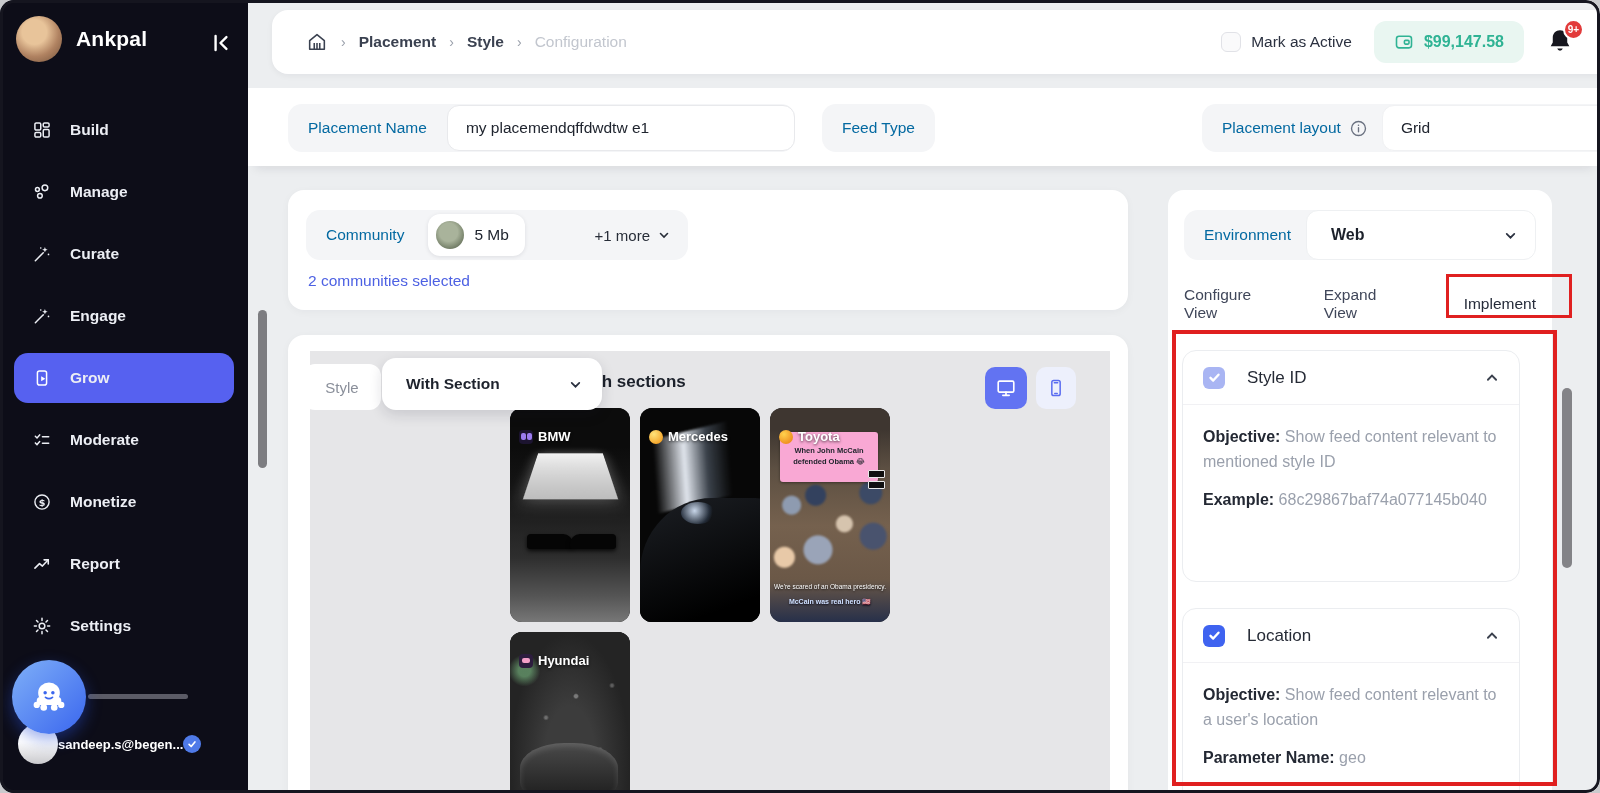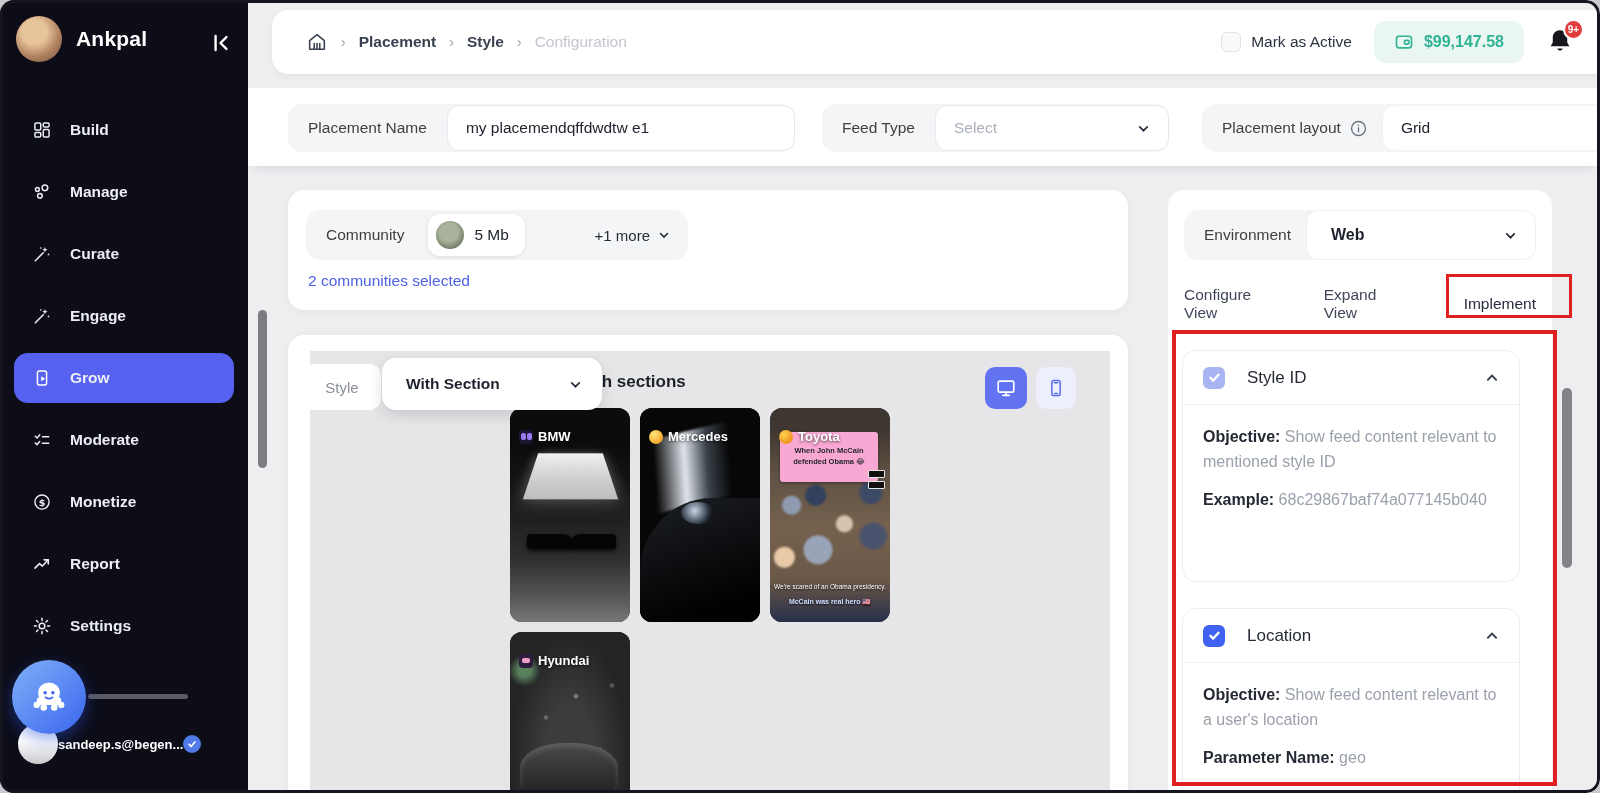--- a/index.html
+++ b/index.html
@@ -34,21 +34,21 @@
   .chk { width:20px; height:20px; border-radius:6px; border:1.5px solid #e1e2e7; background:#fafafb; cursor:pointer; }
   .mark-label { font-size:15.5px; color:#2b3140; margin-left:-12px; }
   .money-pill { height:42px; background:#e9f6f1; border-radius:12px; display:flex; align-items:center; gap:10px; padding:0 20px; cursor:pointer; }
   .money-text { color:#2fb394; font-size:16px; font-weight:600; }
   .bell-wrap { position:relative; width:30px; height:30px; cursor:pointer; }
   .bell-badge { position:absolute; right:-8px; top:-8px; min-width:21px; height:21px; border-radius:50%; background:#e23b3b; color:#fff; font-size:10px; font-weight:700; display:flex; align-items:center; justify-content:center; border:2px solid #fff; }
 
   
   .form-band { position:absolute; left:248px; right:0; top:88px; height:78px; background:#fff; box-shadow:0 9px 10px -7px rgba(20,20,40,.10); z-index:3; }
   .fgroup { position:absolute; top:16px; height:48px; background:#f4f5f7; border-radius:14px; display:flex; align-items:center; }
-  .flabel { color:#404040; font-size:15.5px; padding:0 20px; white-space:nowrap; }
+  .flabel { color:#0369a1; font-size:15.5px; padding:0 20px; white-space:nowrap; }
   .ffield { height:46px; background:#fff; border:1px solid #e8e9ec; border-radius:12px; display:flex; align-items:center; font-size:15.5px; color:#20252f; padding:0 18px; }
   .fselect { justify-content:space-between; cursor:pointer; }
   .placeholder { color:#a9afba; }
 
   
   .card { position:absolute; background:#fff; border-radius:16px; box-shadow:0 2px 8px rgba(20,20,40,.04); }
   .gray-pill { background:#f4f5f7; border-radius:14px; display:flex; align-items:center; }
   .link-blue { color:#4d61e3; font-size:15.5px; cursor:pointer; }
   .chev { display:inline-block; }
 
@@ -293,26 +293,20 @@
     </div>
   </div>
 
   <div class="form-band">
     <div class="fgroup" style="left:40px;">
       <span class="flabel">Placement Name</span>
       <input class="ffield" style="width: 348px;" value="my placemendqffdwdtw e1">
     </div>
     <div class="fgroup" style="left:574px;">
       <span class="flabel">Feed Type</span>
-      <div class="ffield fselect" style="width:234px;">
-        <span class="placeholder">Select</span>
-        <svg width="13" height="13" viewBox="0 0 12 12" fill="none" stroke="#2b3140" stroke-width="1.6" stroke-linecap="round">
-            <polyline points="2.5,4.5 6,8 9.5,4.5"></polyline>
-          </svg>
-      </div>
     </div>
     <div class="fgroup" style="left:954px;">
       <span class="flabel" style="padding-right:8px;">Placement layout</span>
       <svg style="margin-right:14px;" width="19" height="19" viewBox="0 0 24 24" fill="none" stroke="#6a7180" stroke-width="1.7">
           <circle cx="12" cy="12" r="8.8"></circle>
           <line x1="12" y1="11" x2="12" y2="16.2" stroke-linecap="round"></line>
           <circle cx="12" cy="7.8" r="1" fill="#6a7180" stroke="none"></circle>
         </svg>
       <div class="ffield" style="width:260px; border-color:#f0f1f3;">
         <span>Grid</span>

